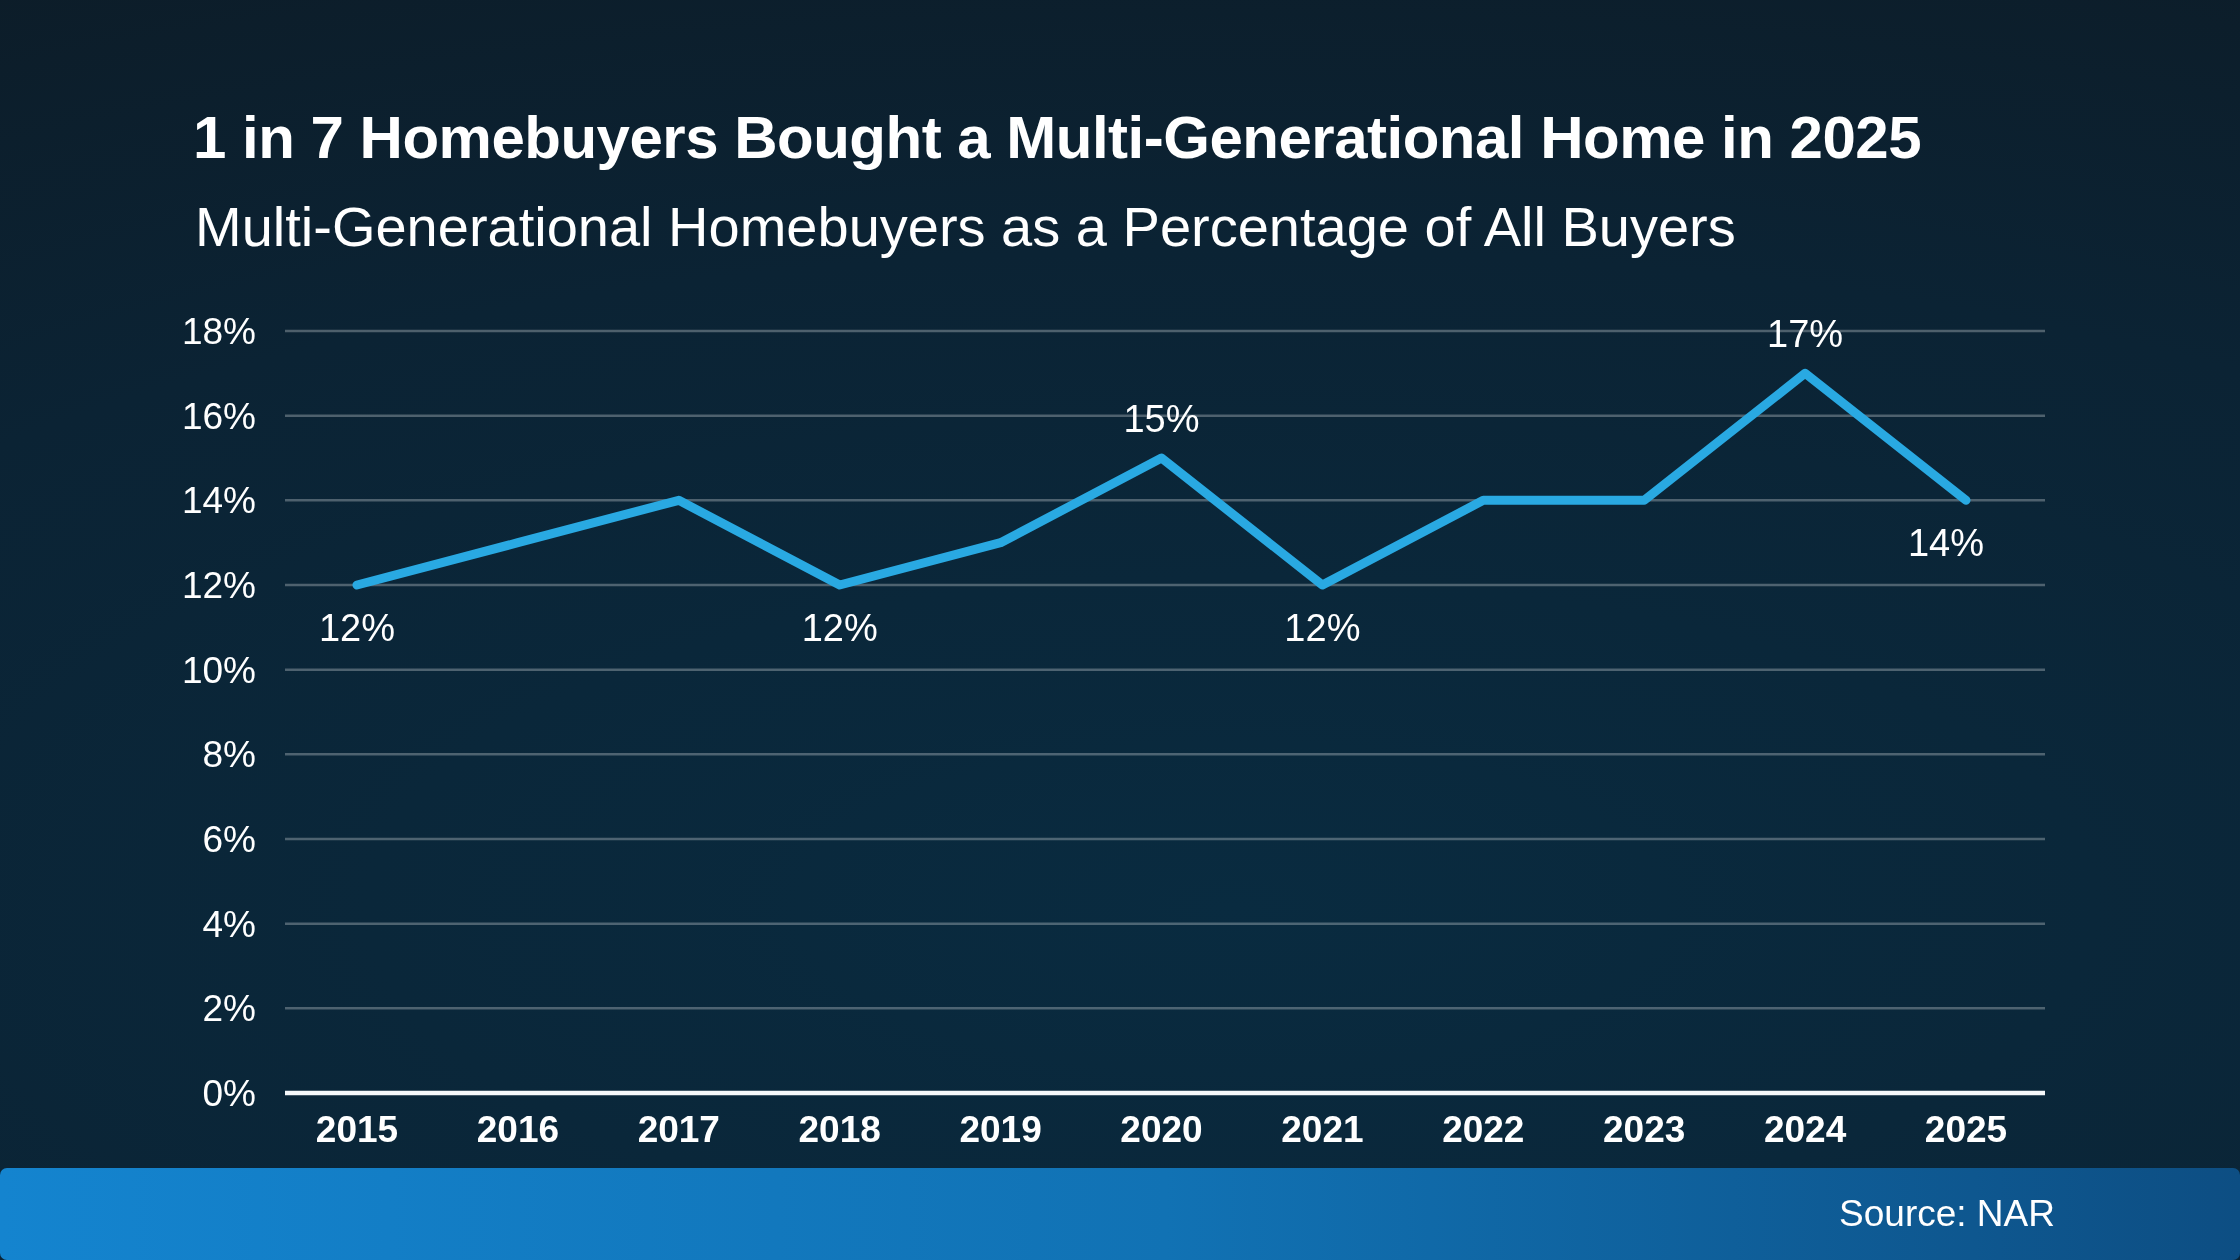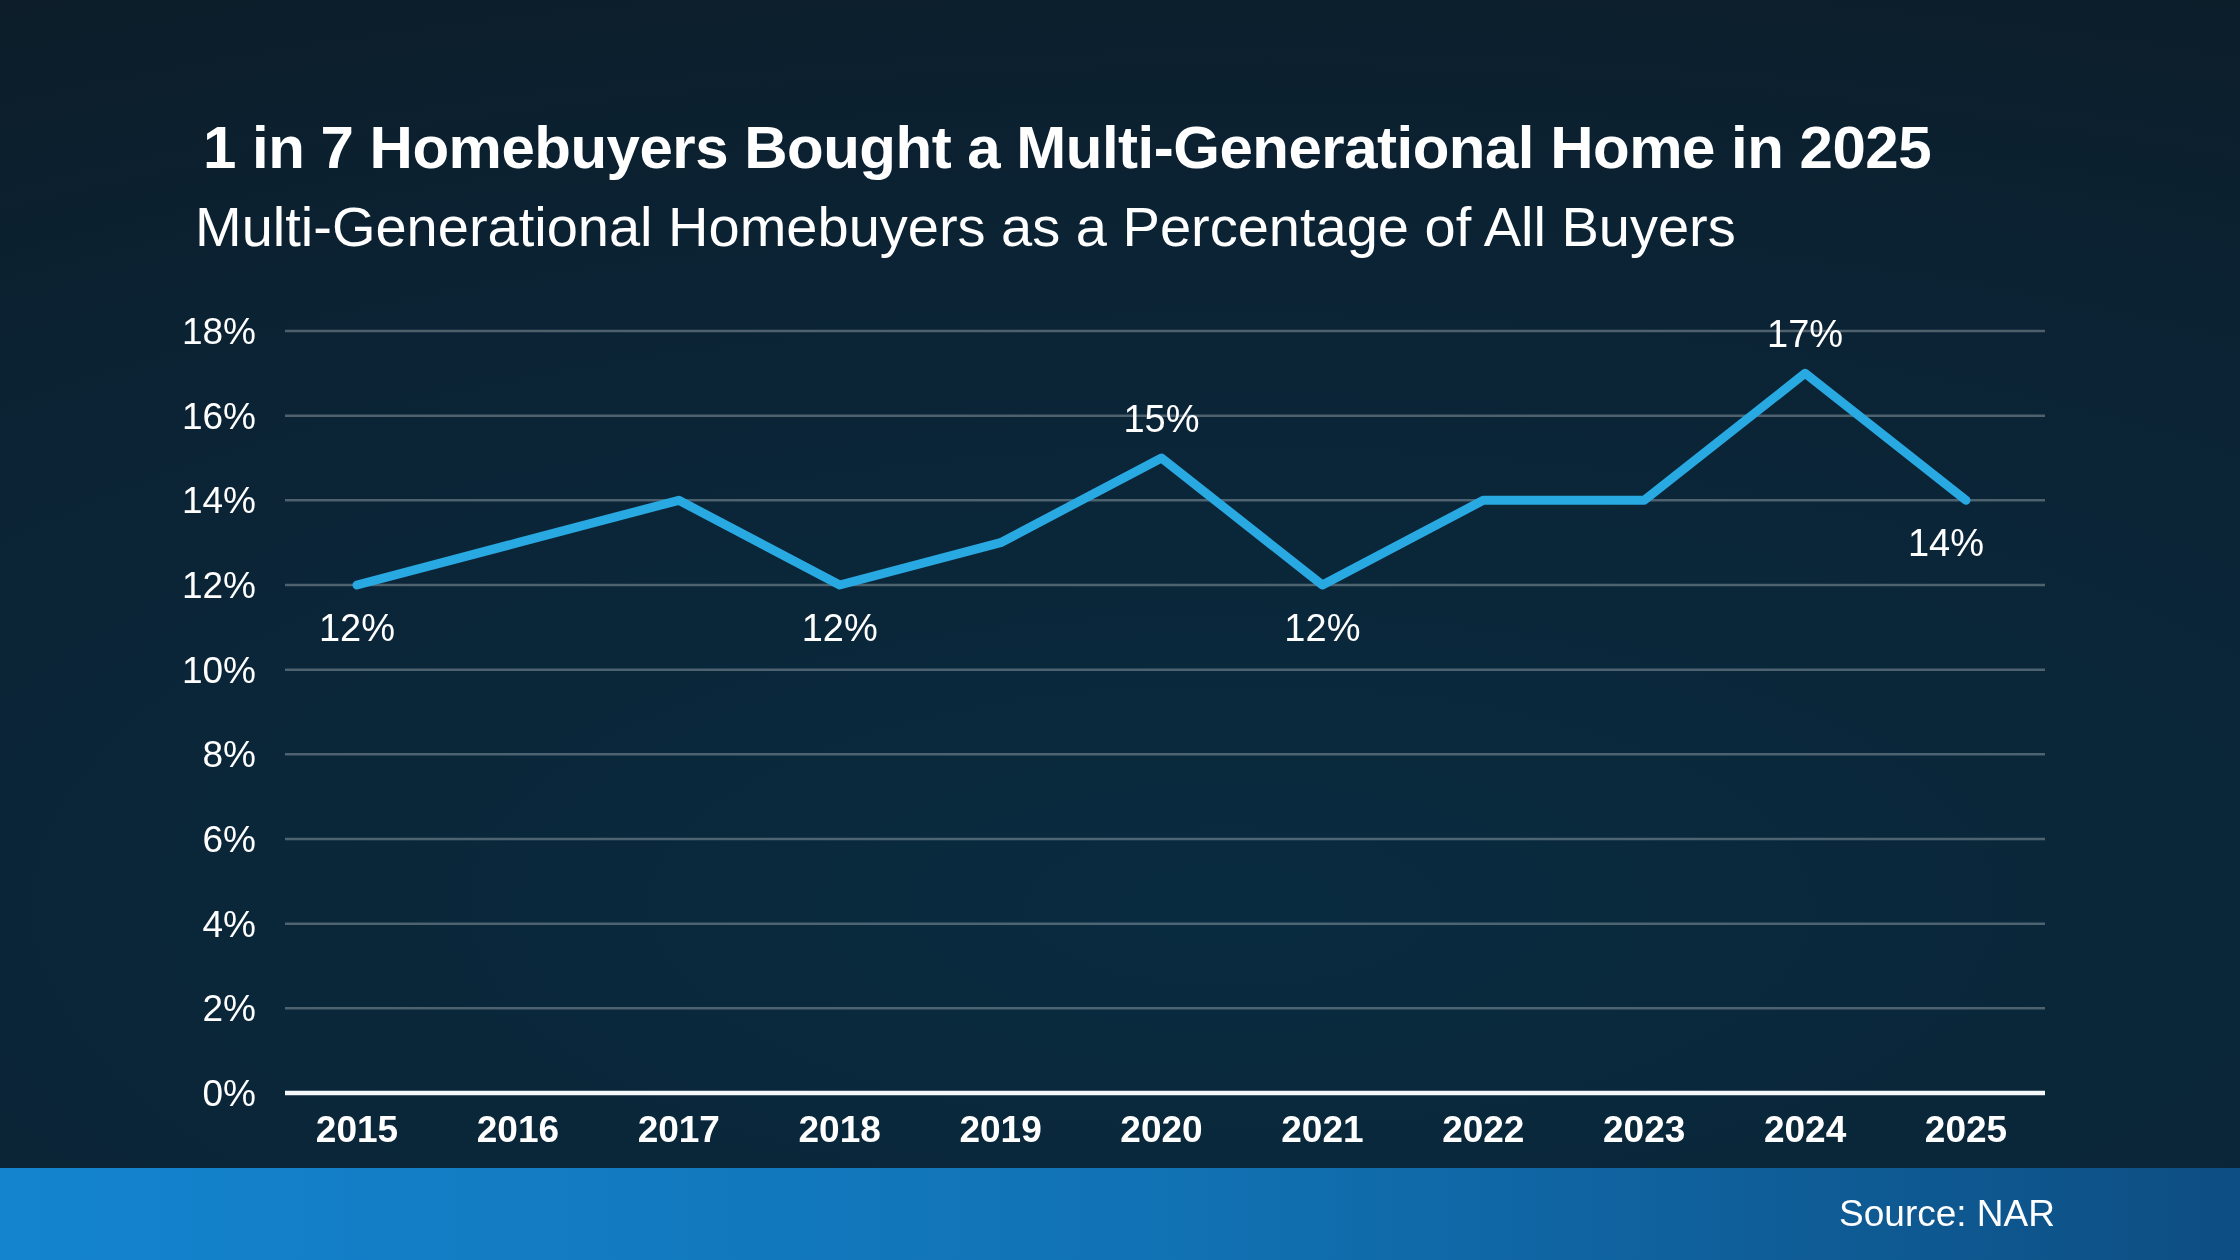--- a/index.html
+++ b/index.html
@@ -14,21 +14,21 @@
     overflow: hidden;
     font-family: "Liberation Sans", sans-serif;
     color: #ffffff;
     background:
       radial-gradient(140% 95% at 55% 72%, #092b40 0%, #0b2334 55%, #0d1a24 100%);
   }
   .chart-title {
     position: absolute;
     left: 193px;
     top: 106px;
-    margin: 10px;
+    margin: 0;
     font-size: 60px;
     font-weight: bold;
     letter-spacing: -0.5px;
     line-height: 1.05;
     color: #ffffff;
     white-space: nowrap;
   }
   .chart-subtitle {
     position: absolute;
     left: 195px;
@@ -51,20 +51,21 @@
   .chart-svg text {
     fill: #ffffff;
   }
   .footer-bar {
     position: absolute;
     left: 0;
     bottom: 0;
     width: 2240px;
     height: 92px;
     background: linear-gradient(90deg, #1484cf 0%, #1172b4 52%, #0d4e83 100%);
+    border-radius: 7px;
   }
   .source-label {
     position: absolute;
     right: 185px;
     top: 0;
     height: 92px;
     line-height: 92px;
     font-size: 37px;
     color: #ffffff;
     white-space: nowrap;

